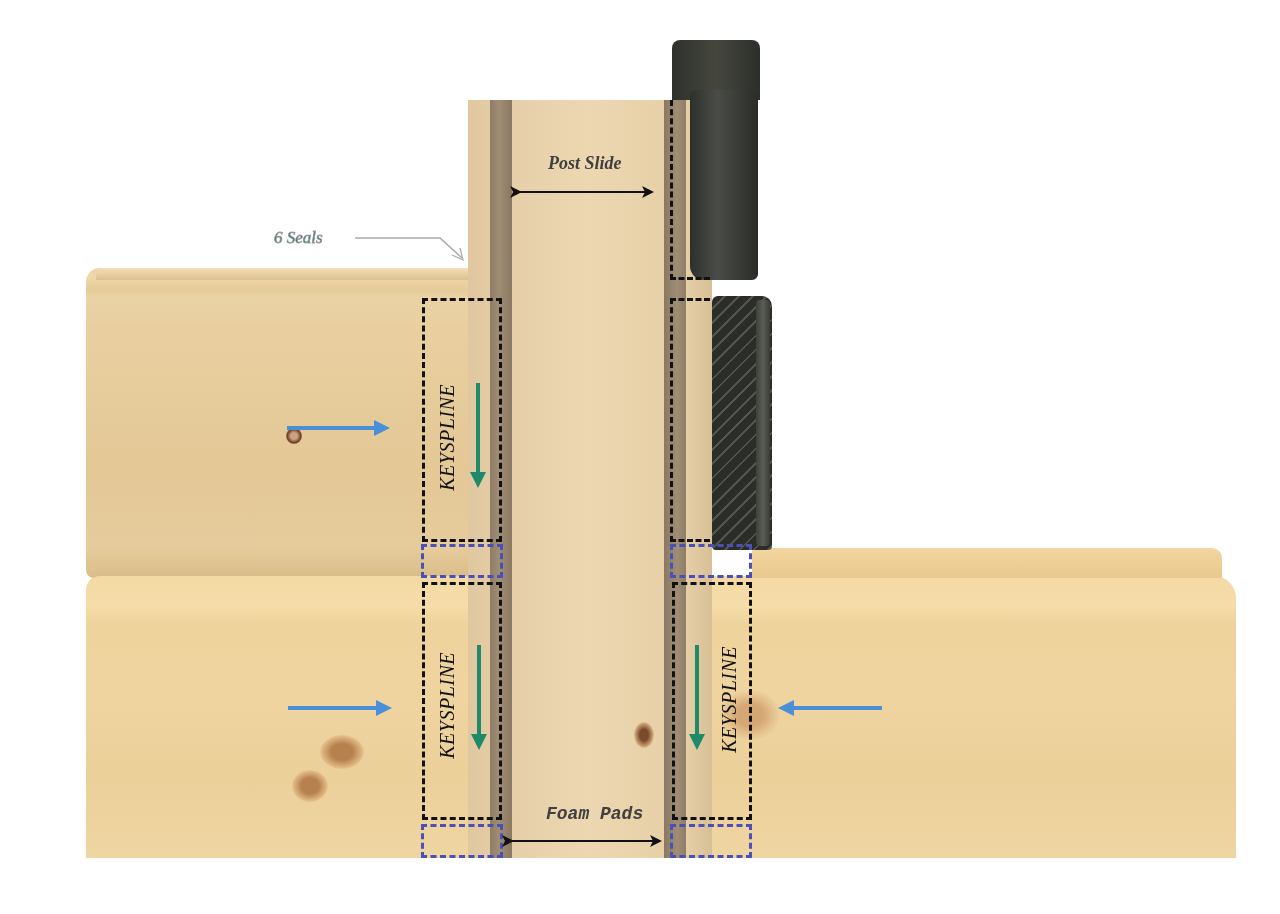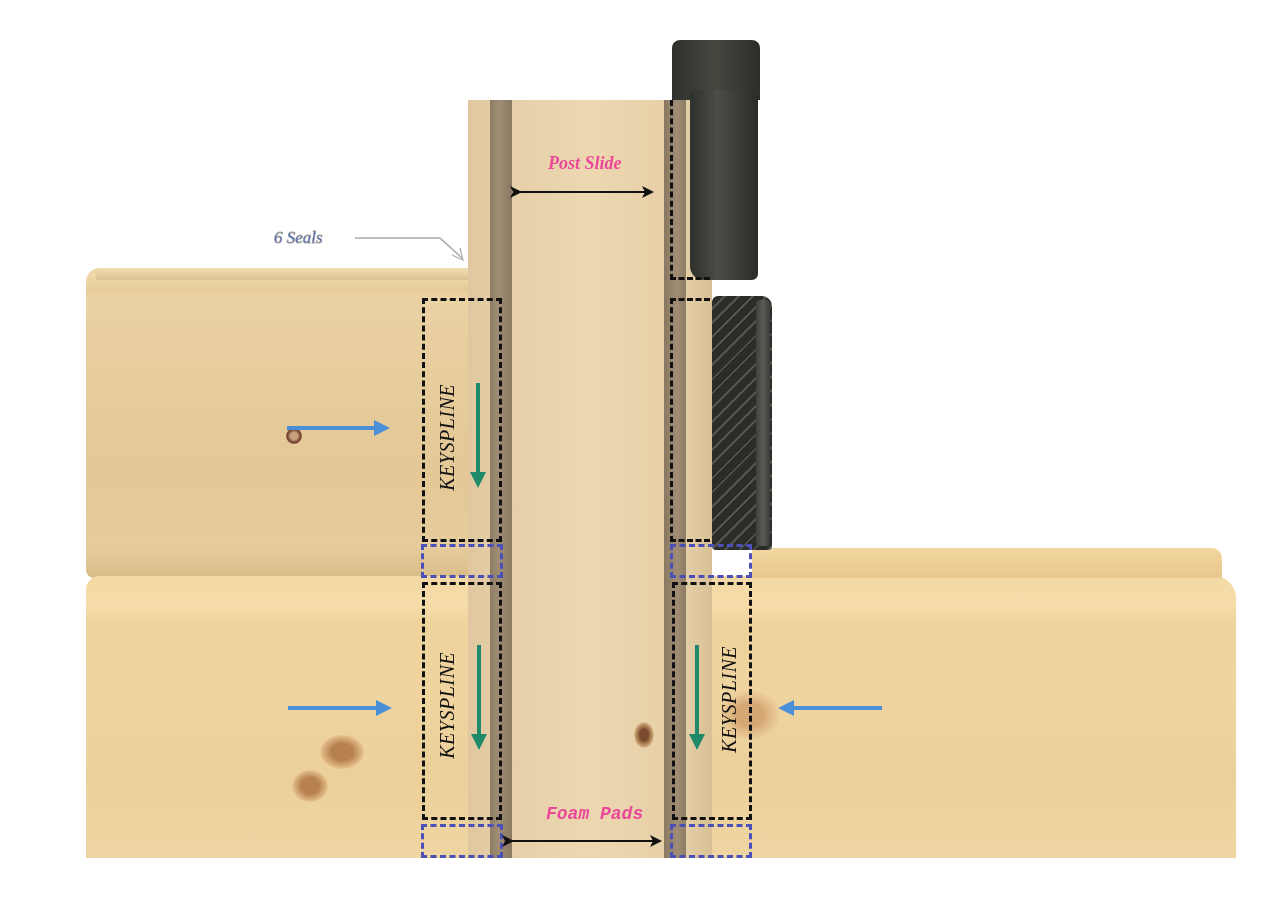--- a/index.html
+++ b/index.html
@@ -41,22 +41,22 @@
                 linear-gradient(90deg,#2a2c28,#3c3e39);
     border-radius:6px 10px 4px 4px;
   }
   .spline-bottom-rail { left:756px; top:300px; width:14px; height:246px; background:linear-gradient(90deg,#3e403a,#5a5c55,#3a3c37); border-radius:4px; }
   .dash-box { border:3px dashed #111; box-sizing:border-box; }
   .dash-blue { border:3px dashed #4b4fb8; box-sizing:border-box; }
   .label-v {
     position:absolute; writing-mode:vertical-rl; transform:rotate(180deg);
     font-style:italic; font-size:20px; color:#111; letter-spacing:0.5px;
   }
-  .caption { position:absolute; font-style:italic; font-weight:bold; font-size:18px; color:#ec4899; }
-  .seals-label { position:absolute; font-style:italic; font-size:17px; color:#1d4ed8;
+  .caption { position:absolute; font-style:italic; font-weight:bold; font-size:18px; color:#404040; }
+  .seals-label { position:absolute; font-style:italic; font-size:17px; color:#0f766e;
     -webkit-text-stroke: 0.8px #9a9a9a; }
   svg { position:absolute; left:0; top:0; }
 </style>
 </head>
 <body>
 
 <div class="abs log-top"></div>
 <div class="abs log-top-lip"></div>
 <div class="abs log-bottom"></div>
 <div class="abs log-right-top"></div>

